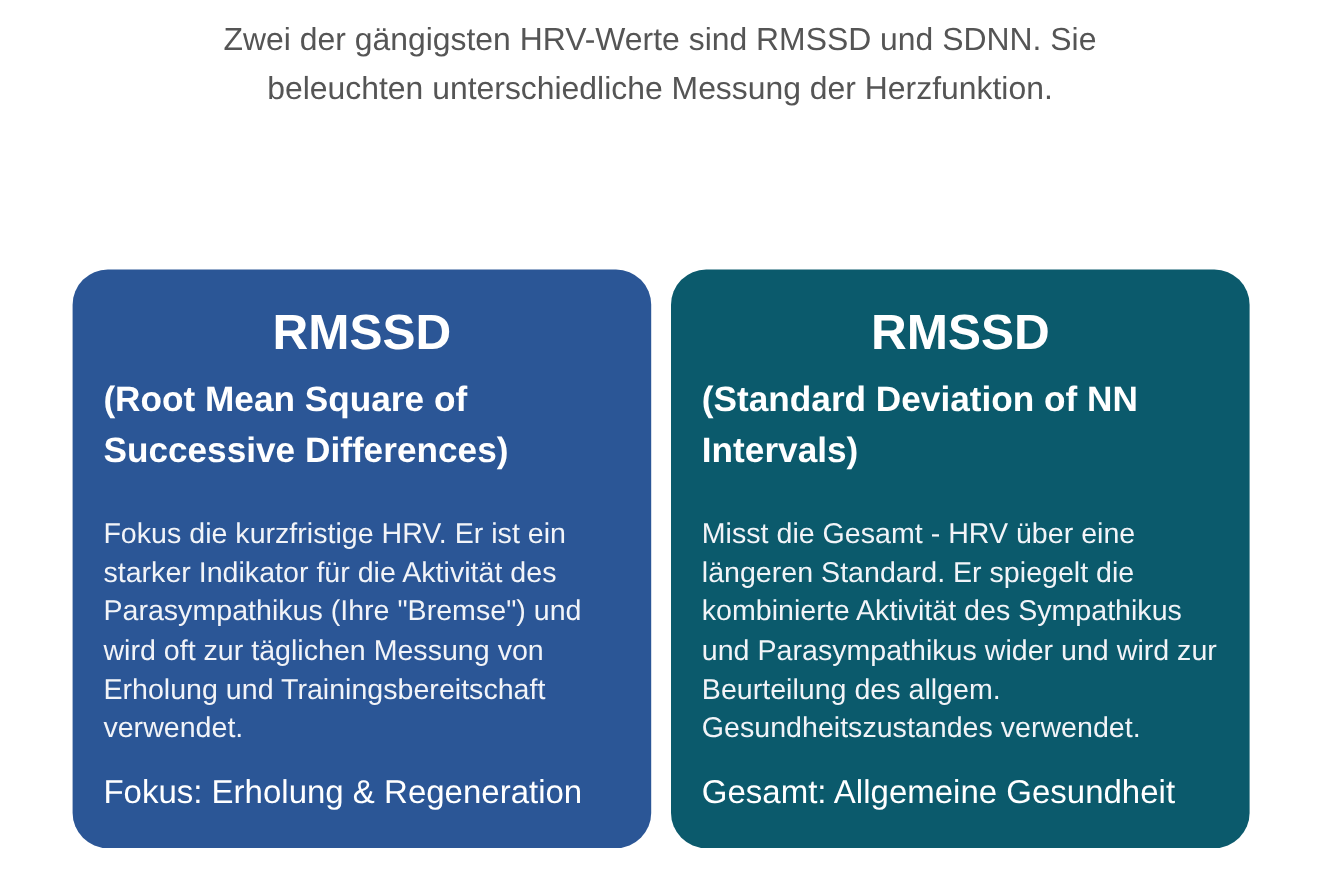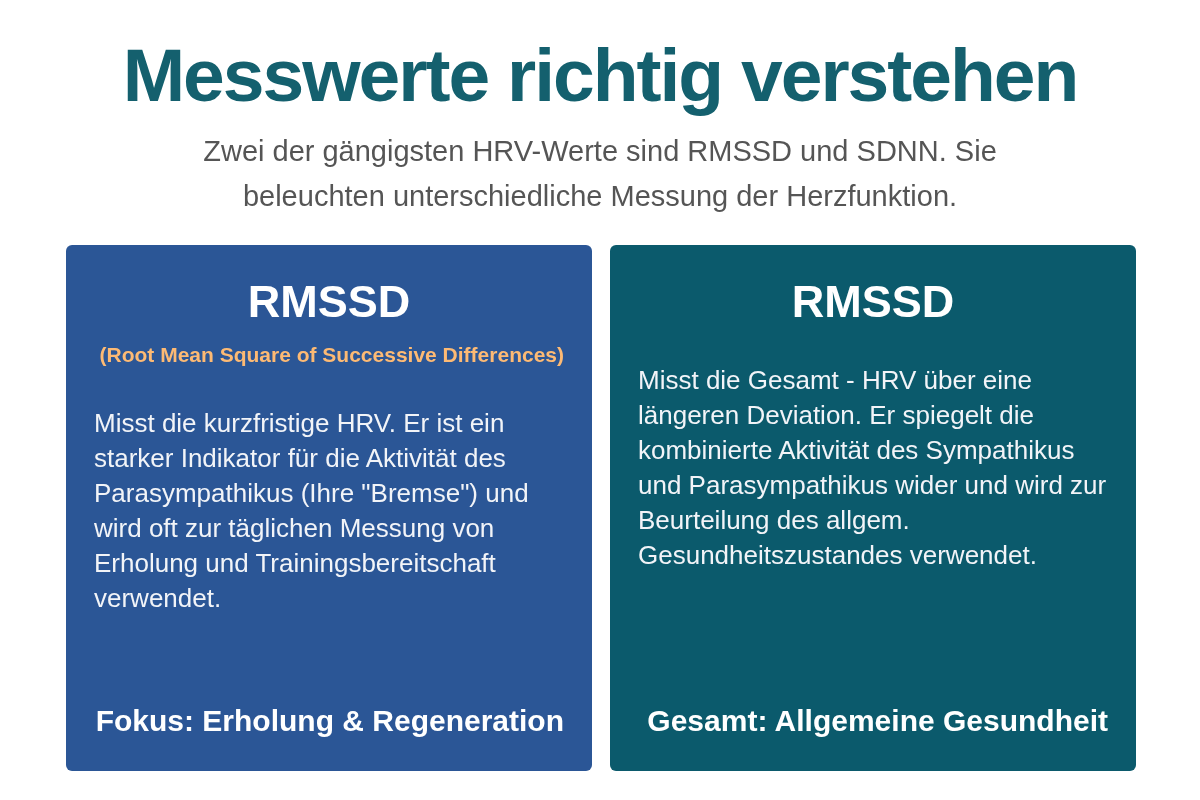--- a/index.html
+++ b/index.html
@@ -40,82 +40,82 @@
     position: absolute;
     left: 66px;
     right: 64px;
     top: 245px;
     height: 526px;
     display: flex;
     gap: 18px;
   }
   .card {
     flex: 1 1 0;
-    border-radius: 6px;
+    border-radius: 32px;
     padding: 24px 28px 28px;
     box-sizing: border-box;
     display: flex;
     flex-direction: column;
     color: #f2f4f8;
   }
   .card-rmssd { background: #2b5696; }
   .card-sdnn  { background: #0b5a6c; }
 
   .card-title {
     margin: 8px 0 0;
     text-align: center;
     font-size: 45px;
     line-height: 1.1;
     font-weight: 700;
     color: #ffffff;
   }
   .card-subtitle {
     margin: 13px 0 0;
-    text-align: right;
-    font-size: 21px;
+    text-align: left;
+    font-size: 32px;
     line-height: 1.45;
     font-weight: 700;
-    color: #fdba74;
+    color: #ffffff;
   }
   .card-body {
     margin: 36px 0 0;
     text-align: left;
     font-size: 26px;
     line-height: 1.35;
     font-weight: 400;
   }
   .card-focus {
     margin: 12px 0 4px;
     margin-top: auto;
-    text-align: right;
+    text-align: left;
     font-size: 30px;
     line-height: 1.25;
-    font-weight: 700;
+    font-weight: 400;
     color: #ffffff;
   }
 </style>
 </head>
 <body>
 
 <main>
 
-  <h1 class="page-title">Messwerte richtig verstehen</h1>
 
   <p class="page-subtitle">Zwei der gängigsten HRV-Werte sind RMSSD und SDNN. Sie beleuchten unterschiedliche Messung der Herzfunktion.</p>
 
   <section class="cards-row">
 
     <article class="card card-rmssd">
       <h2 class="card-title">RMSSD</h2>
       <h3 class="card-subtitle">(Root Mean Square of Successive Differences)</h3>
-      <p class="card-body">Misst die kurzfristige HRV. Er ist ein starker Indikator für die Aktivität des Parasympathikus (Ihre "Bremse") und wird oft zur täglichen Messung von Erholung und Trainingsbereitschaft verwendet.</p>
+      <p class="card-body">Fokus die kurzfristige HRV. Er ist ein starker Indikator für die Aktivität des Parasympathikus (Ihre "Bremse") und wird oft zur täglichen Messung von Erholung und Trainingsbereitschaft verwendet.</p>
       <p class="card-focus">Fokus: Erholung &amp; Regeneration</p>
     </article>
 
     <article class="card card-sdnn">
       <h2 class="card-title">RMSSD</h2>
-      <p class="card-body">Misst die Gesamt -  HRV über eine längeren Deviation. Er spiegelt  die kombinierte Aktivität des Sympathikus und  Parasympathikus wider und wird zur Beurteilung des allgem. Gesundheitszustandes verwendet.</p>
+      <h3 class="card-subtitle">(Standard Deviation of NN Intervals)</h3>
+      <p class="card-body">Misst die Gesamt -  HRV über eine längeren Standard. Er spiegelt  die kombinierte Aktivität des Sympathikus und  Parasympathikus wider und wird zur Beurteilung des allgem. Gesundheitszustandes verwendet.</p>
       <p class="card-focus">Gesamt: Allgemeine Gesundheit</p>
     </article>
 
   </section>
 
 </main>
 
 </body></html>

